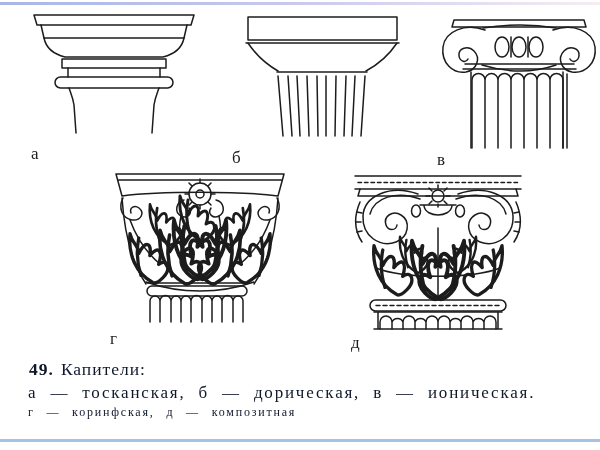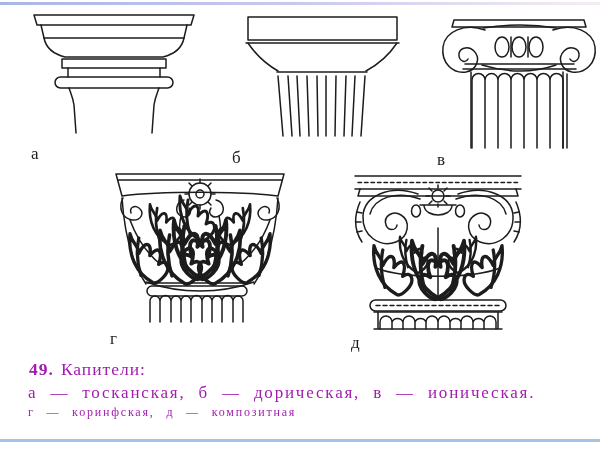--- a/index.html
+++ b/index.html
@@ -20,21 +20,21 @@
   }
   .fig-label{
     position:absolute;font-size:17px;line-height:17px;color:#1c1c1c;
     letter-spacing:.5px;
   }
   .lbl-a{left:31px;top:145px;}
   .lbl-b{left:232px;top:149px;}
   .lbl-v{left:437px;top:151px;}
   .lbl-g{left:110px;top:330px;}
   .lbl-d{left:351px;top:334px;}
-  .caption p{position:absolute;margin:0;white-space:nowrap;color:#a21caf;}
+  .caption p{position:absolute;margin:0;white-space:nowrap;color:#0f172a;}
   .cap-title{left:29px;top:359px;font-size:17.5px;letter-spacing:1px;}
   .cap-title b{margin-right:7px;}
   .cap-l1{left:28px;top:383px;font-size:17px;letter-spacing:1.8px;word-spacing:7px;}
   .cap-l2{left:28px;top:405px;font-size:12px;letter-spacing:1.8px;word-spacing:7px;}
 </style>
 </head>
 <body>
 
 <div class="page" style="background: rgb(255, 255, 255);">
 

